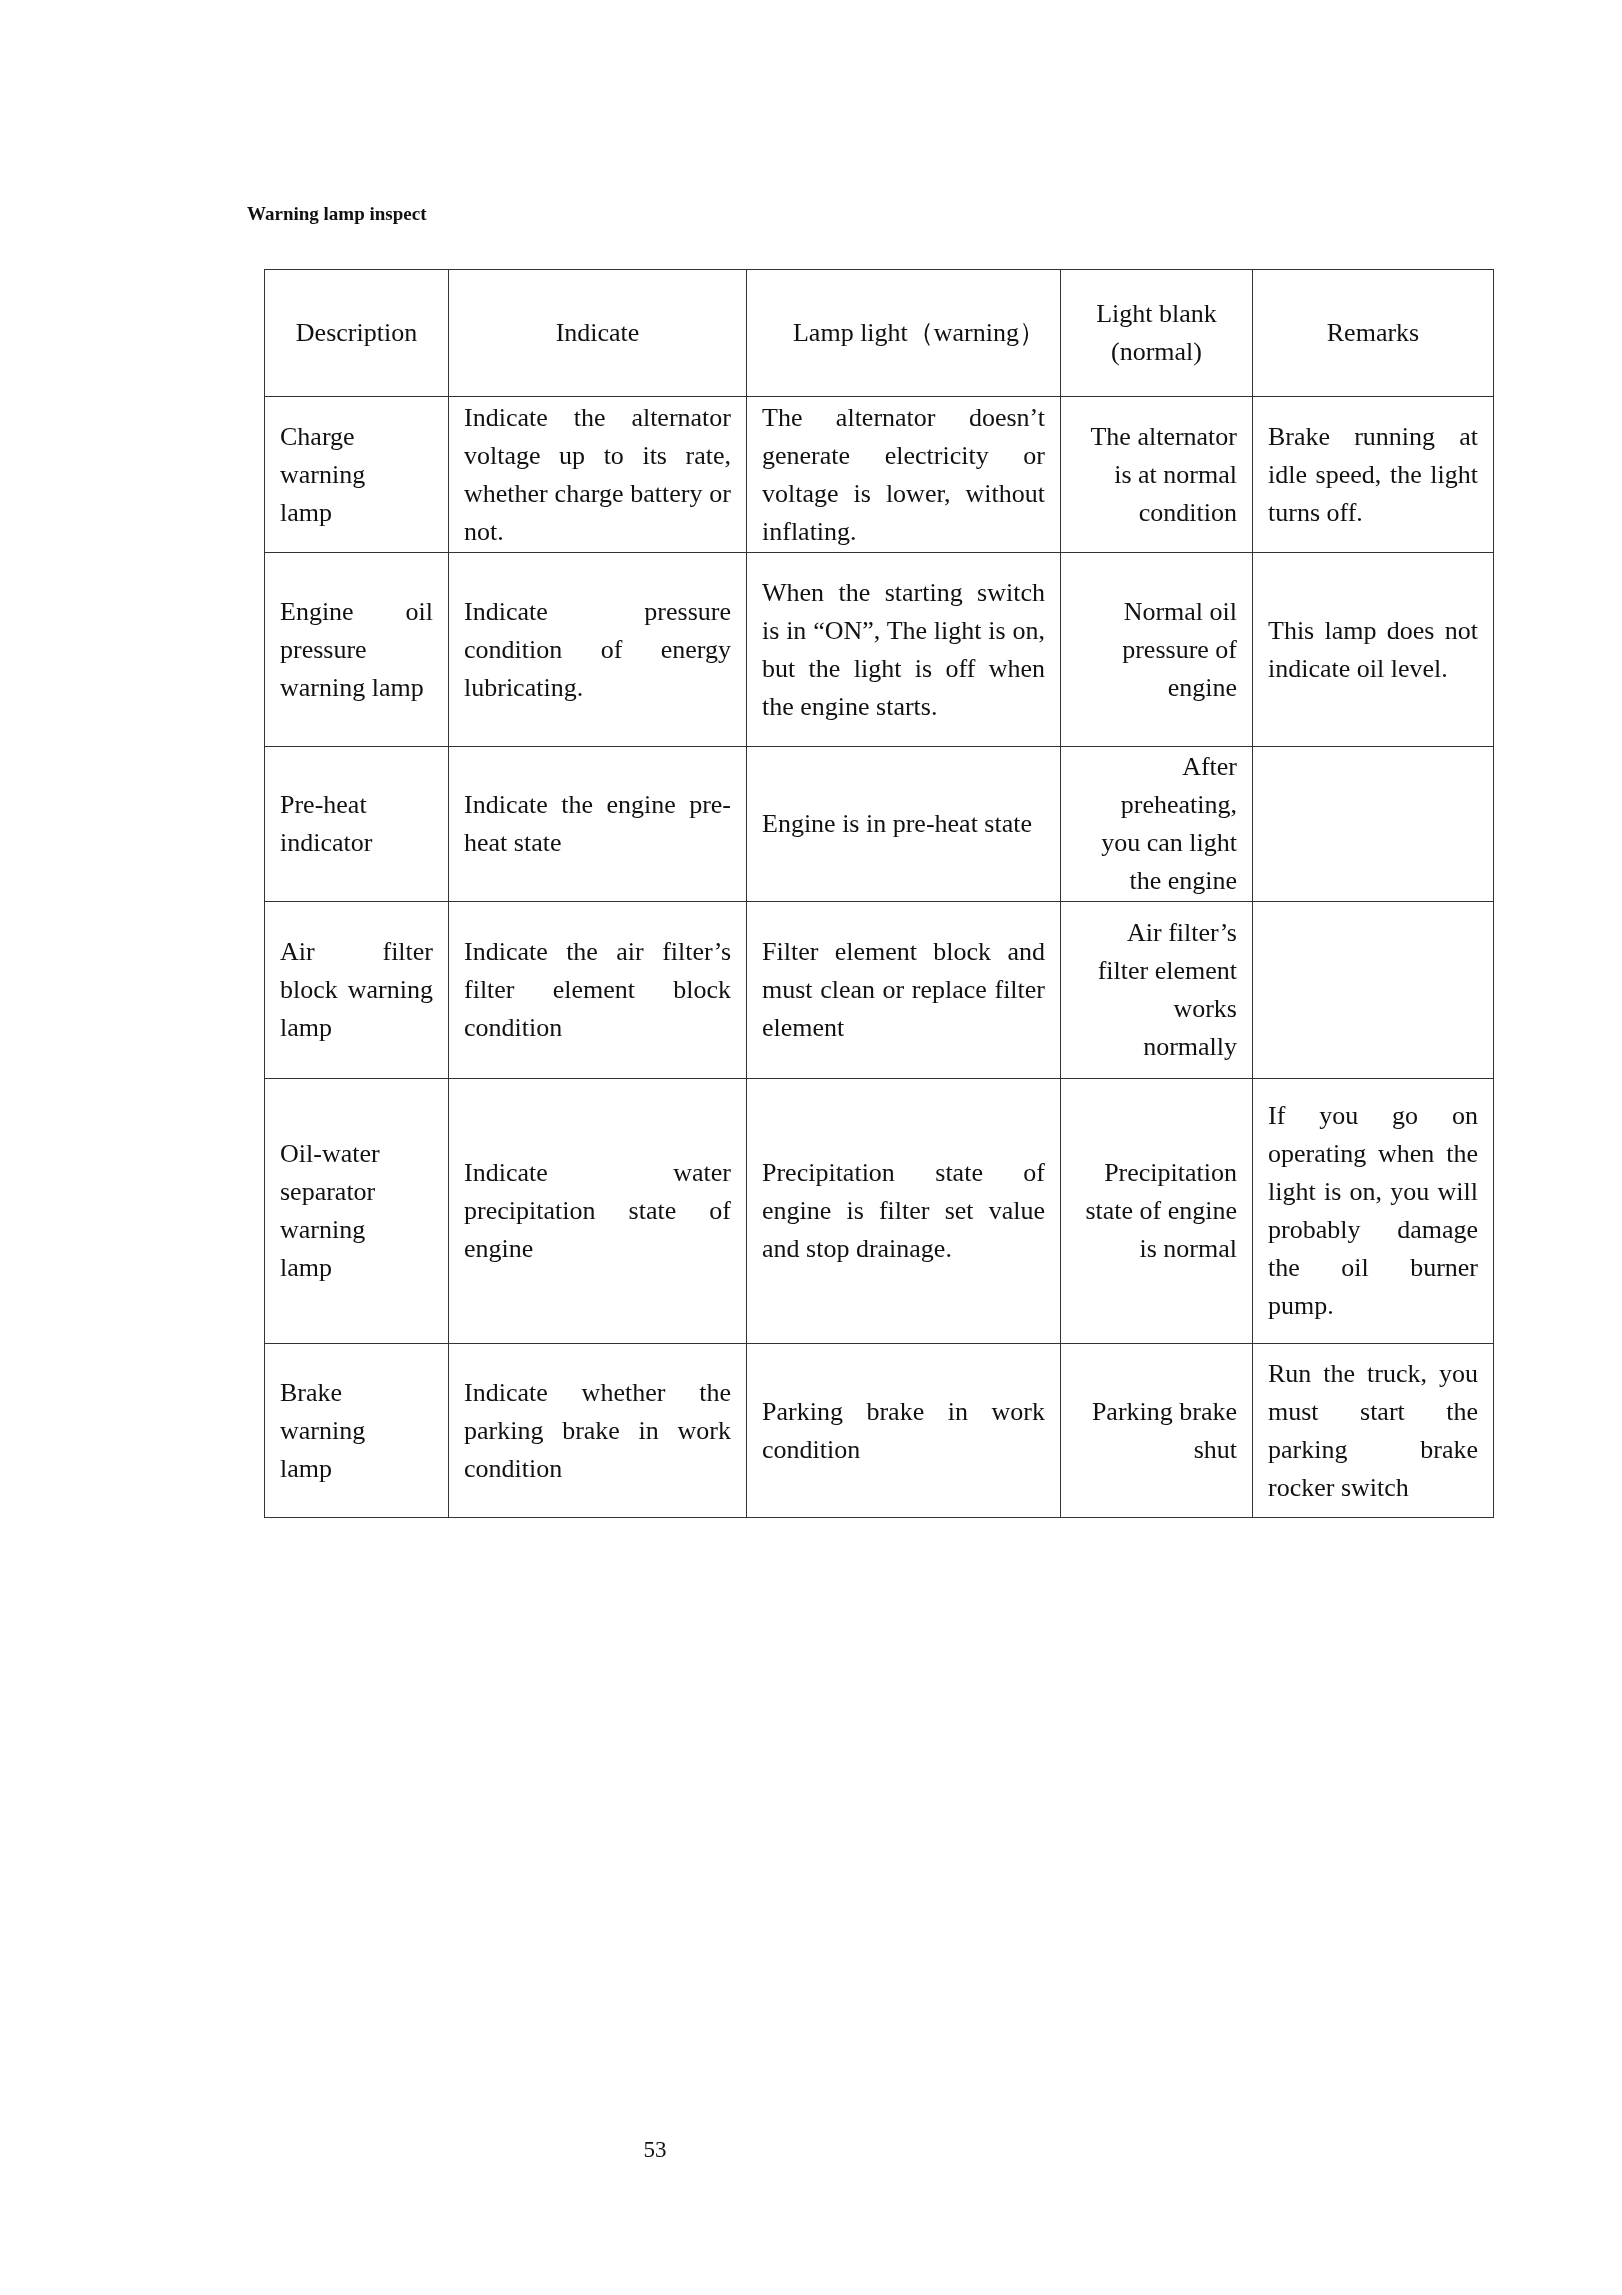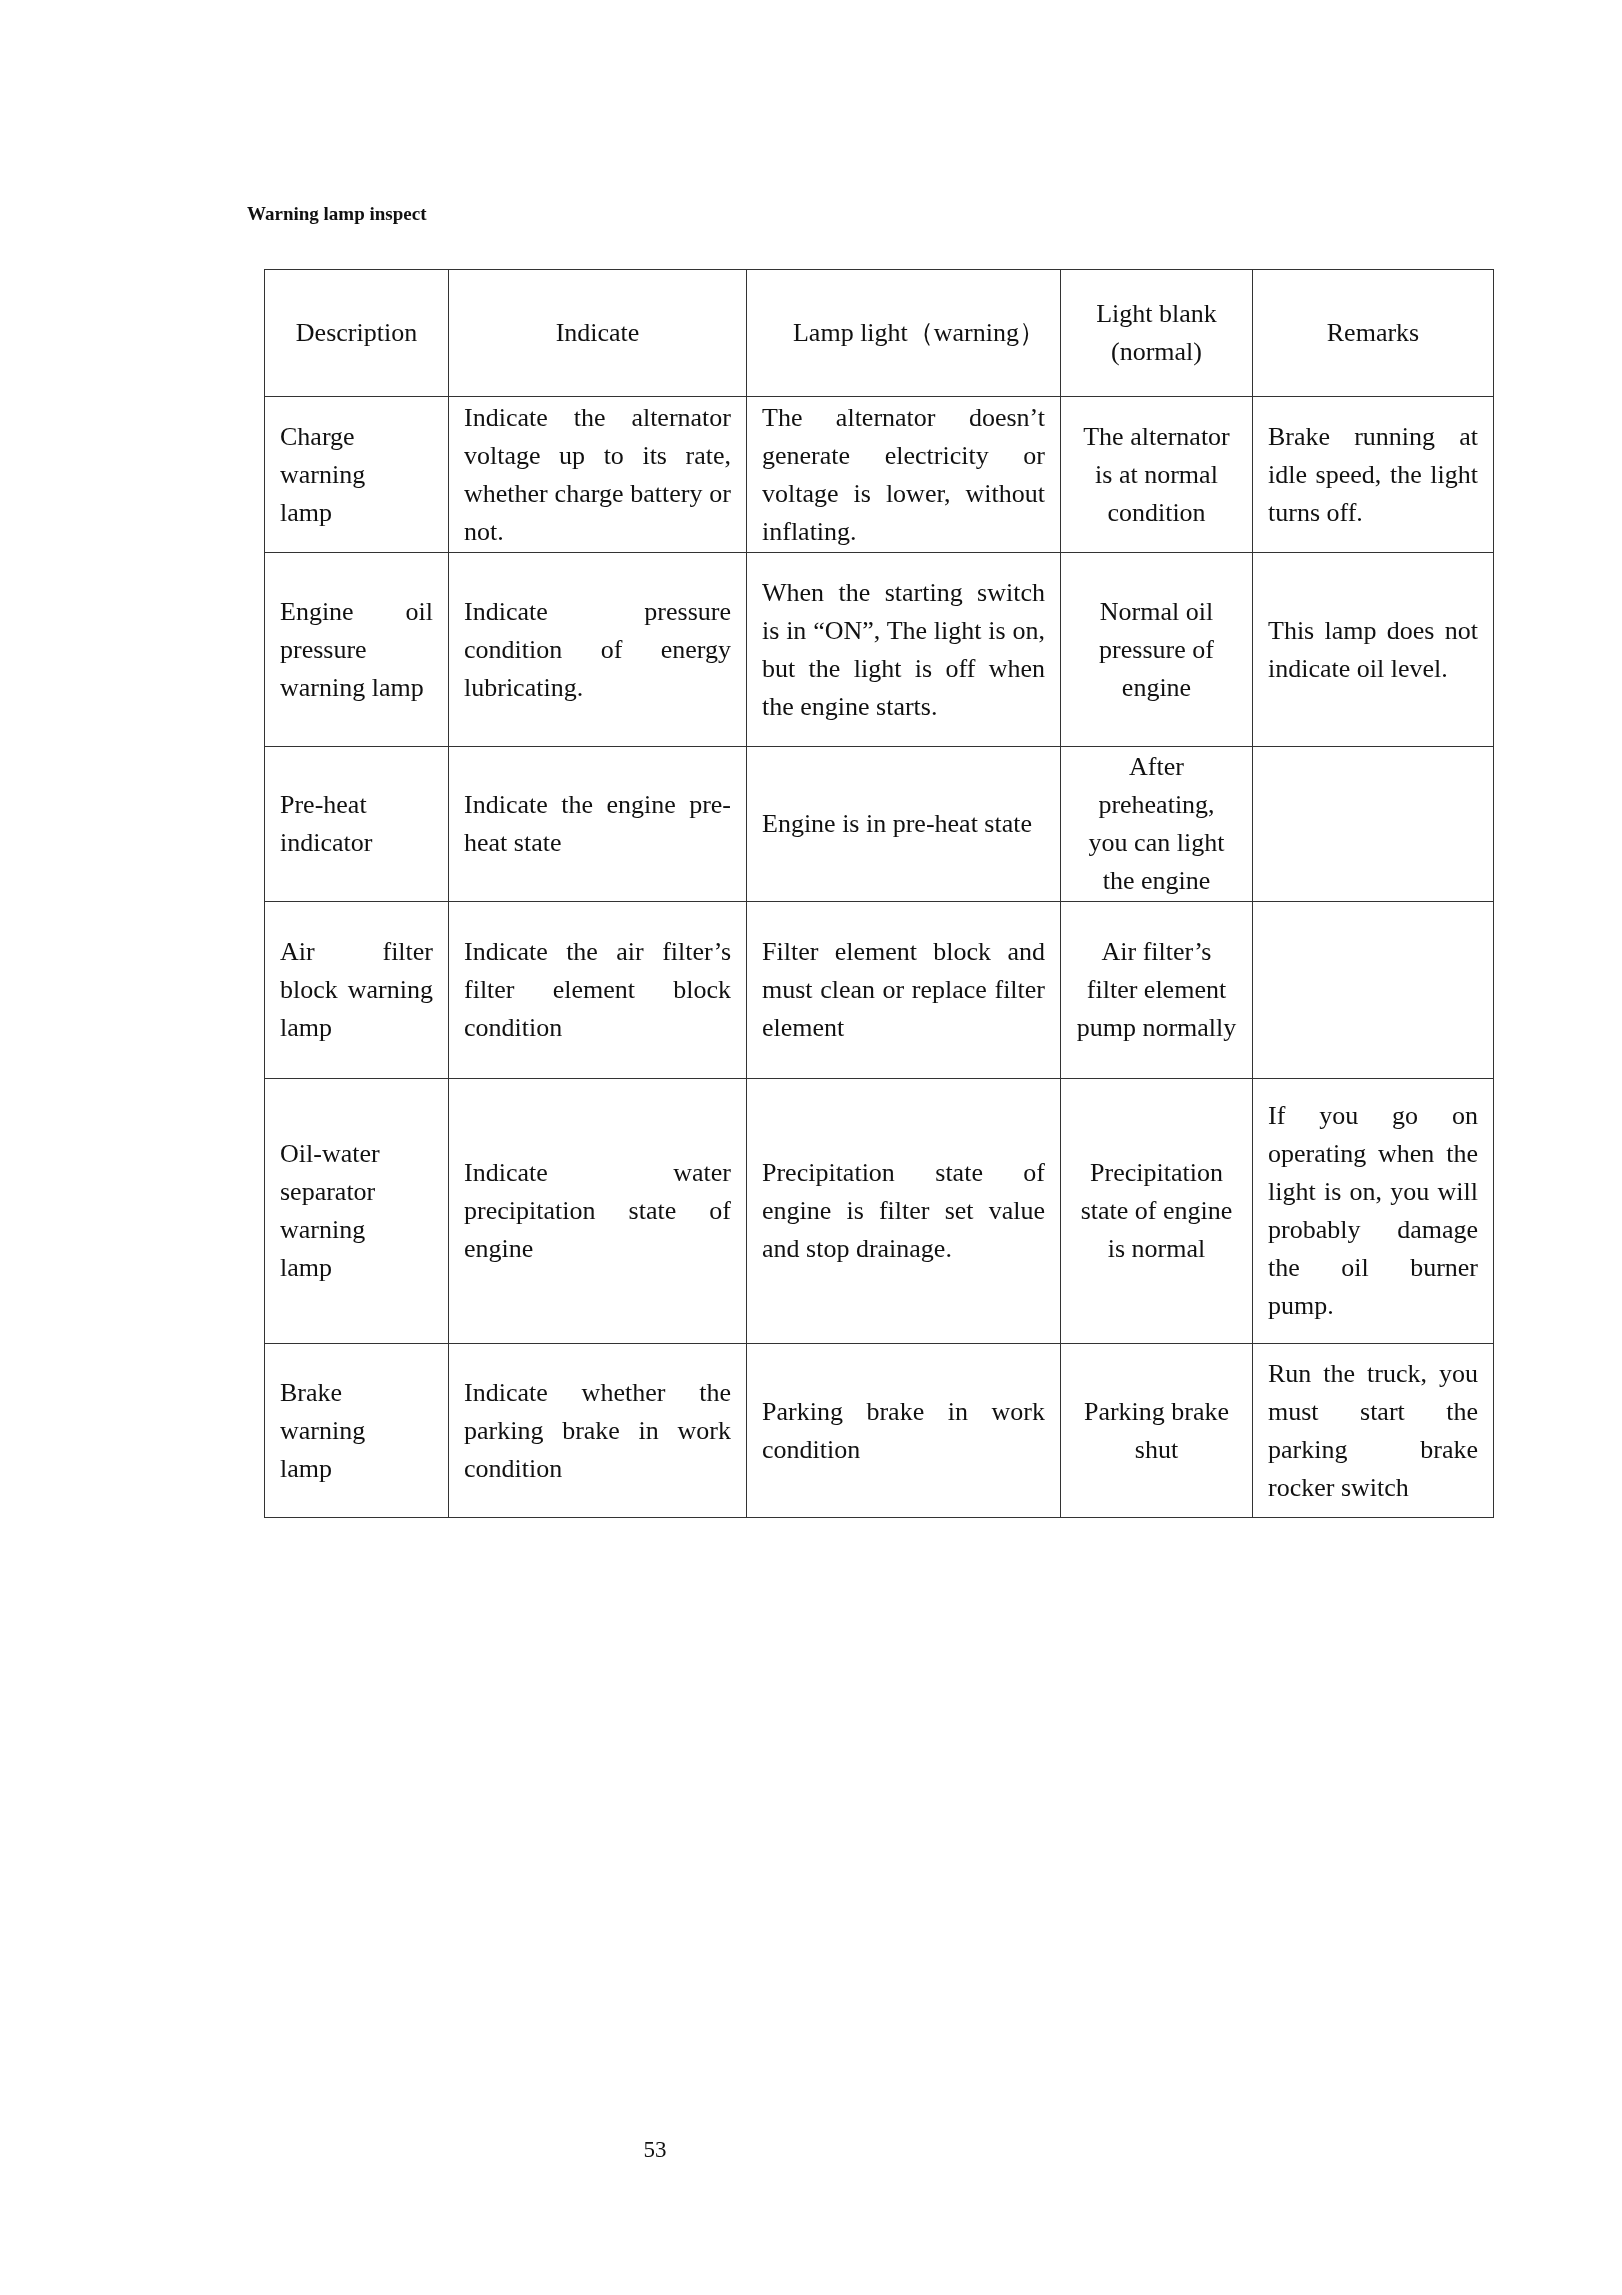--- a/index.html
+++ b/index.html
@@ -4,21 +4,21 @@
 <style>
   html, body { margin:0; padding:0; background:#ffffff; }
   body { width:1622px; height:2295px; position:relative; overflow:hidden;
          font-family:"Liberation Serif", "DejaVu Serif", serif; color:#111; }
   .title { position:absolute; left:247px; top:203px; font-size:19px; font-weight:bold; letter-spacing:0; }
   table.lamps { position:absolute; left:232px; top:269px; border-collapse:collapse; table-layout:fixed;margin-left:32px; }
   table.lamps td, table.lamps th { border:1.7px solid #333; font-weight:normal; font-size:26px; line-height:38px;
          padding:0 15px; vertical-align:middle; overflow:hidden; }
   table.lamps th { text-align:center; }
   td.just { text-align:justify; text-align-last:left; }
-  td.center { text-align:center; }
+  td.center { text-align:right; }
   .pagenum { position:absolute; left:0; width:1310px; top:2137px; text-align:center; font-size:23px; }
 </style>
 </head>
 <body>
 
 <div class="title">Warning lamp inspect</div>
 
 <table class="lamps">
   <colgroup>
     <col style="width:184px">
@@ -60,21 +60,21 @@
     <td class="just">Indicate the engine pre-heat state</td>
     <td class="just">Engine is in pre-heat state</td>
     <td class="center">After preheating, you can light the engine</td>
     <td class="just"></td>
   </tr>
 
   <tr style="height:177px">
     <td class="just">Air filter block warning lamp</td>
     <td class="just">Indicate the air filter’s filter element block condition</td>
     <td class="just">Filter element block and must clean or replace filter element</td>
-    <td class="center">Air filter’s filter element pump normally</td>
+    <td class="center">Air filter’s filter element works normally</td>
     <td class="just"></td>
   </tr>
 
   <tr style="height:265px">
     <td class="just" style="padding-right:41px">Oil-water separator warning lamp</td>
     <td class="just">Indicate water precipitation state of engine</td>
     <td class="just">Precipitation state of engine is filter set value and stop drainage.</td>
     <td class="center">Precipitation state of engine is normal</td>
     <td class="just">If you go on operating when the light is on, you will probably damage the oil burner pump.</td>
   </tr>

